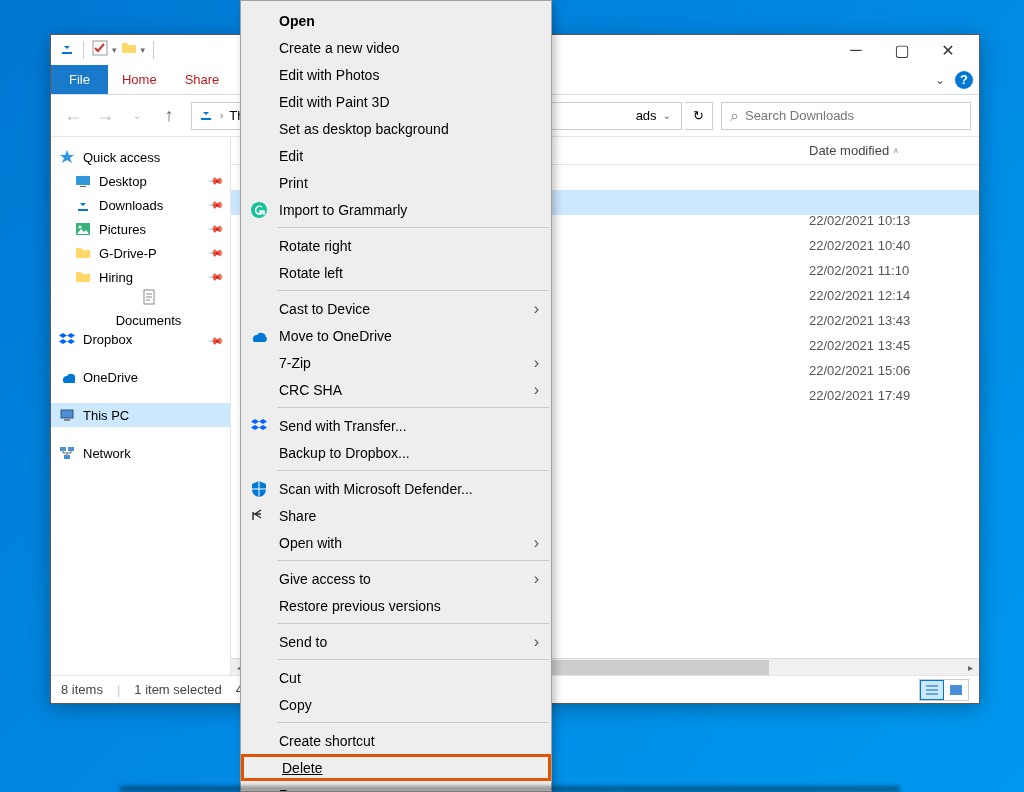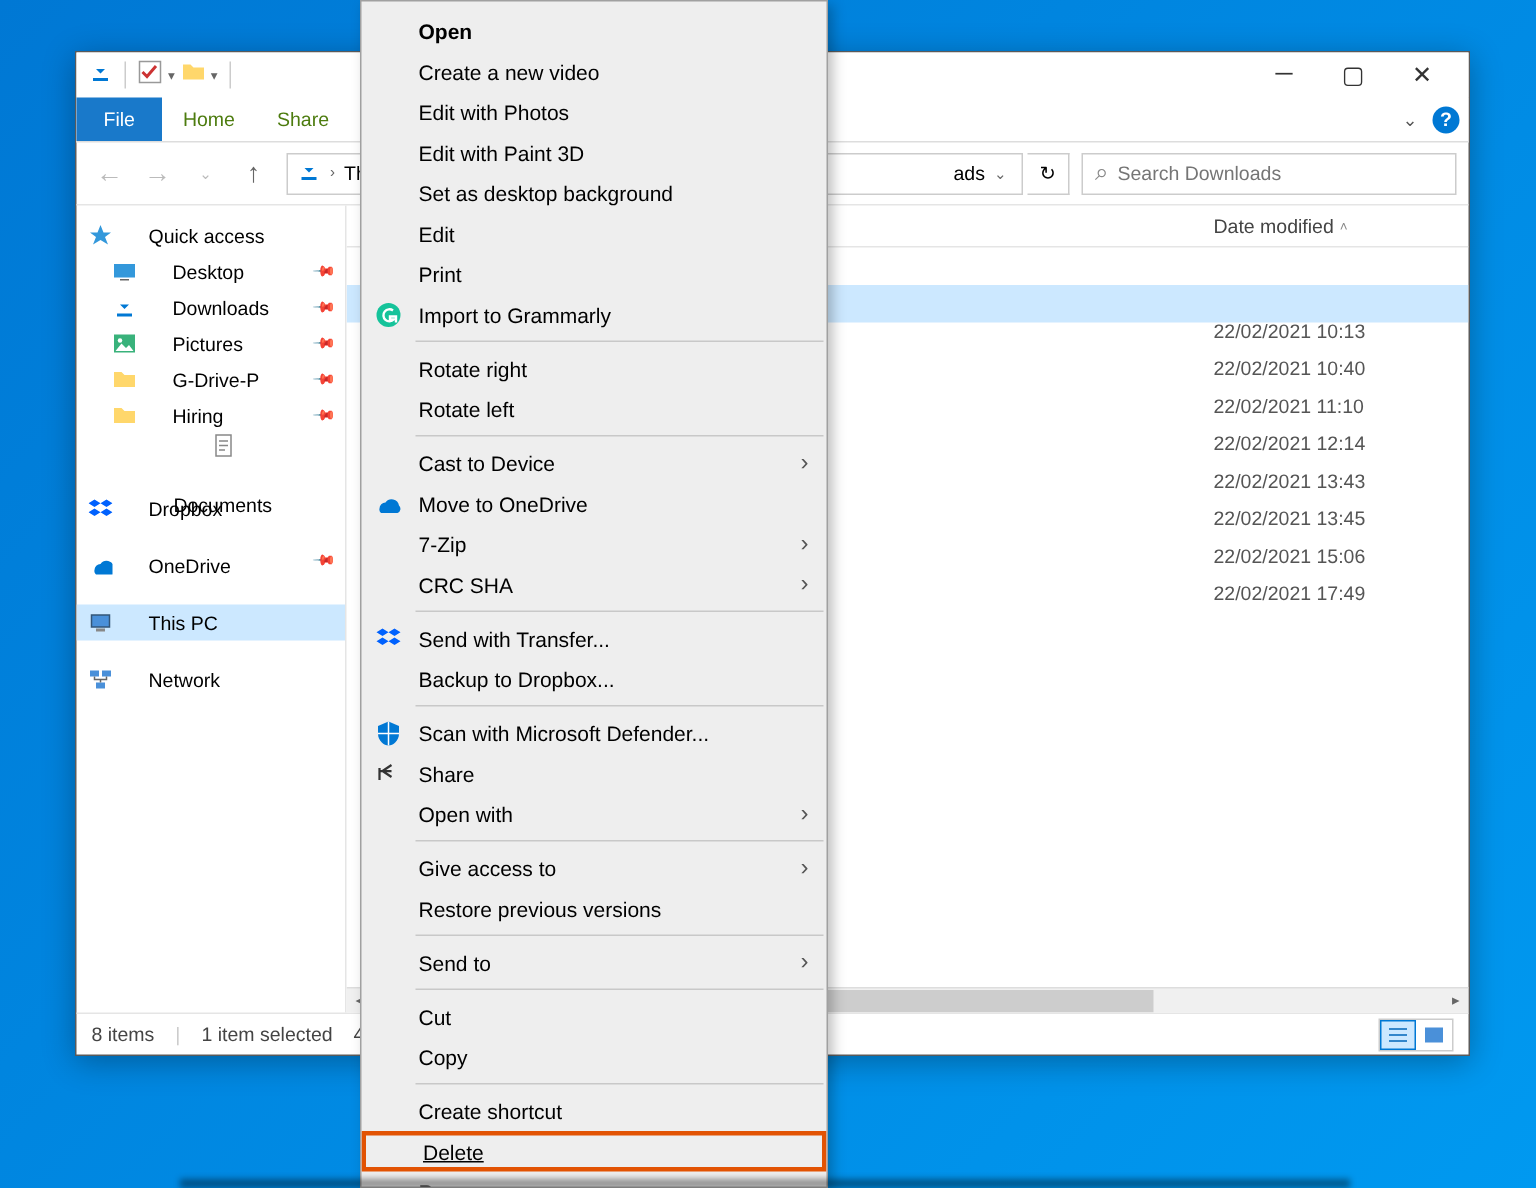--- a/index.html
+++ b/index.html
@@ -11,38 +11,38 @@
   }
 
   .titlebar { height: 30px; display: flex; align-items: center; padding: 0 8px; background: #fff; }
   .titlebar .qat { display: flex; gap: 4px; align-items: center; }
   .titlebar .qat svg { width: 16px; height: 16px; }
   .titlebar .qat .divider { width: 1px; height: 18px; background: #ccc; margin: 0 4px; }
   .sysbtns { margin-left: auto; display: flex; }
   .sysbtn { width: 46px; height: 30px; display: flex; align-items: center; justify-content: center; color: #333; }
 
   .tabs { height: 30px; display: flex; align-items: stretch; border-bottom: 1px solid #ddd; background: #fff; }
-  .tab { padding: 0 14px; display: flex; align-items: center; font-size: 13px; color: #4d7c0f; }
+  .tab { padding: 0 14px; display: flex; align-items: center; font-size: 13px; color: #b91c1c; }
   .tab.file { background: #1979ca; color: #fff; padding: 0 18px; }
   .ribbon-right { margin-left: auto; display: flex; align-items: center; padding-right: 6px; gap: 10px; }
   .help-icon { width: 18px; height: 18px; border-radius: 50%; background: #0078d4; color: #fff; display: flex; align-items: center; justify-content: center; font-size: 13px; font-weight: bold; }
 
   .addrbar { height: 42px; display: flex; align-items: center; padding: 0 8px; gap: 4px; border-bottom: 1px solid #e5e5e5; }
   .navbtn { width: 28px; height: 28px; display: flex; align-items: center; justify-content: center; color: #666; font-size: 18px; }
   .navbtn.disabled { color: #bbb; }
   .breadcrumb { flex: 1; height: 28px; border: 1px solid #ccc; display: flex; align-items: center; padding: 0 6px; font-size: 13px; gap: 2px; margin: 0 4px; }
   .breadcrumb .chev { color: #666; font-size: 10px; padding: 0 4px; }
   .refresh { width: 28px; height: 28px; display: flex; align-items: center; justify-content: center; border: 1px solid #ccc; border-left: none; margin-left: -5px; }
   .search { width: 250px; height: 28px; border: 1px solid #ccc; display: flex; align-items: center; padding: 0 8px; gap: 6px; color: #888; margin-left: 4px; }
   .search input { border: none; outline: none; font-size: 13px; flex: 1; color: #1d4ed8; }
 
   .body { display: flex; height: calc(100% - 30px - 30px - 42px - 28px); }
   .sidebar { width: 180px; border-right: 1px solid #e5e5e5; padding: 8px 0; overflow: hidden; }
   .nav-group { margin-bottom: 14px; }
-  .nav-item { display: flex; align-items: center; height: 24px; padding: 0 8px; font-size: 13px; gap: 24px; position: relative; }
+  .nav-item { display: flex; align-items: center; height: 24px; padding: 0 8px; font-size: 13px; gap: 8px; position: relative; }
   .nav-item.selected { background: #cce8ff; }
   .nav-item .pin { margin-left: auto; color: #777; font-size: 10px; transform: rotate(45deg); }
   .nav-item .icon { width: 16px; height: 16px; flex-shrink: 0; }
 
   .content { flex: 1; display: flex; flex-direction: column; overflow: hidden; }
   .col-headers { display: flex; height: 28px; align-items: center; border-bottom: 1px solid #e5e5e5; font-size: 13px; color: #444; }
   .col-headers .col-name { flex: 1; padding-left: 26px; }
   .col-headers .col-date { width: 170px; display: flex; align-items: center; gap: 4px; }
   .file-list { flex: 1; overflow: hidden; }
   .group-header { font-size: 13px; color: #333; padding: 6px 12px 4px; }

